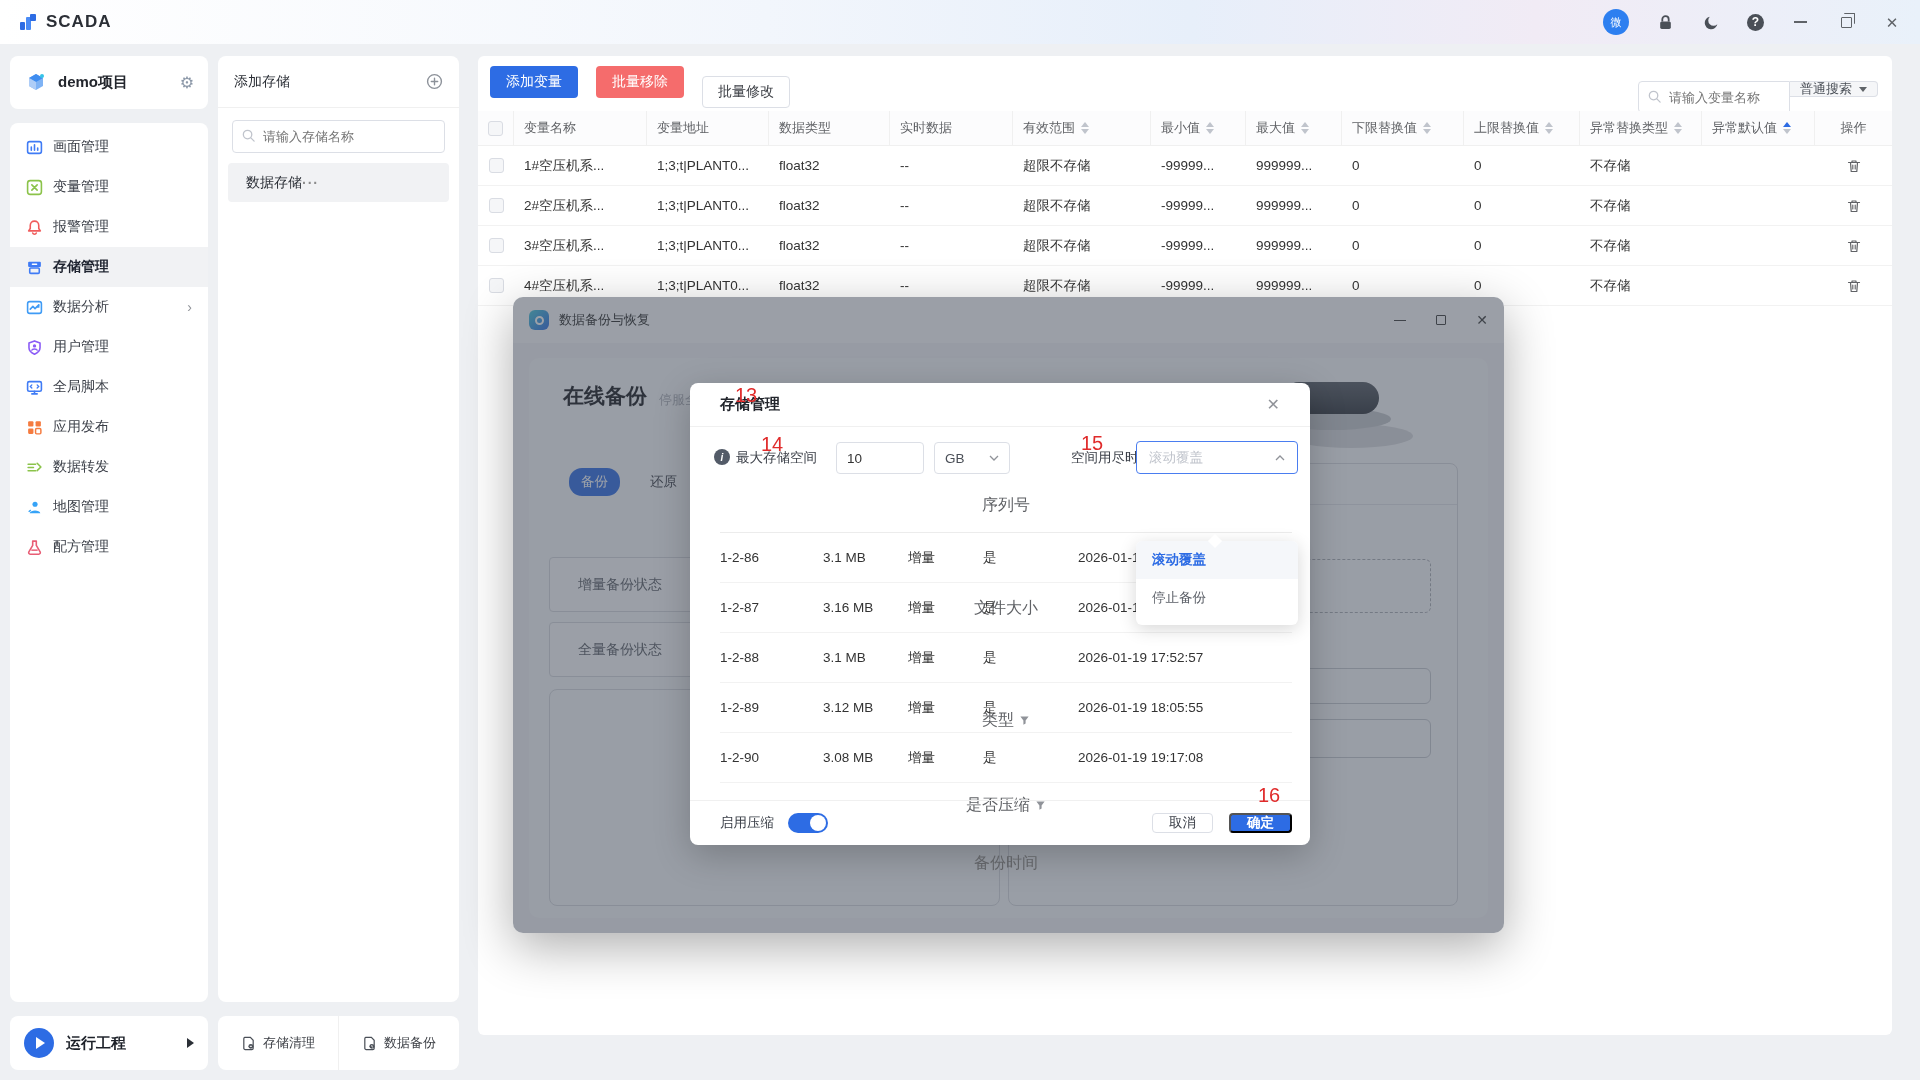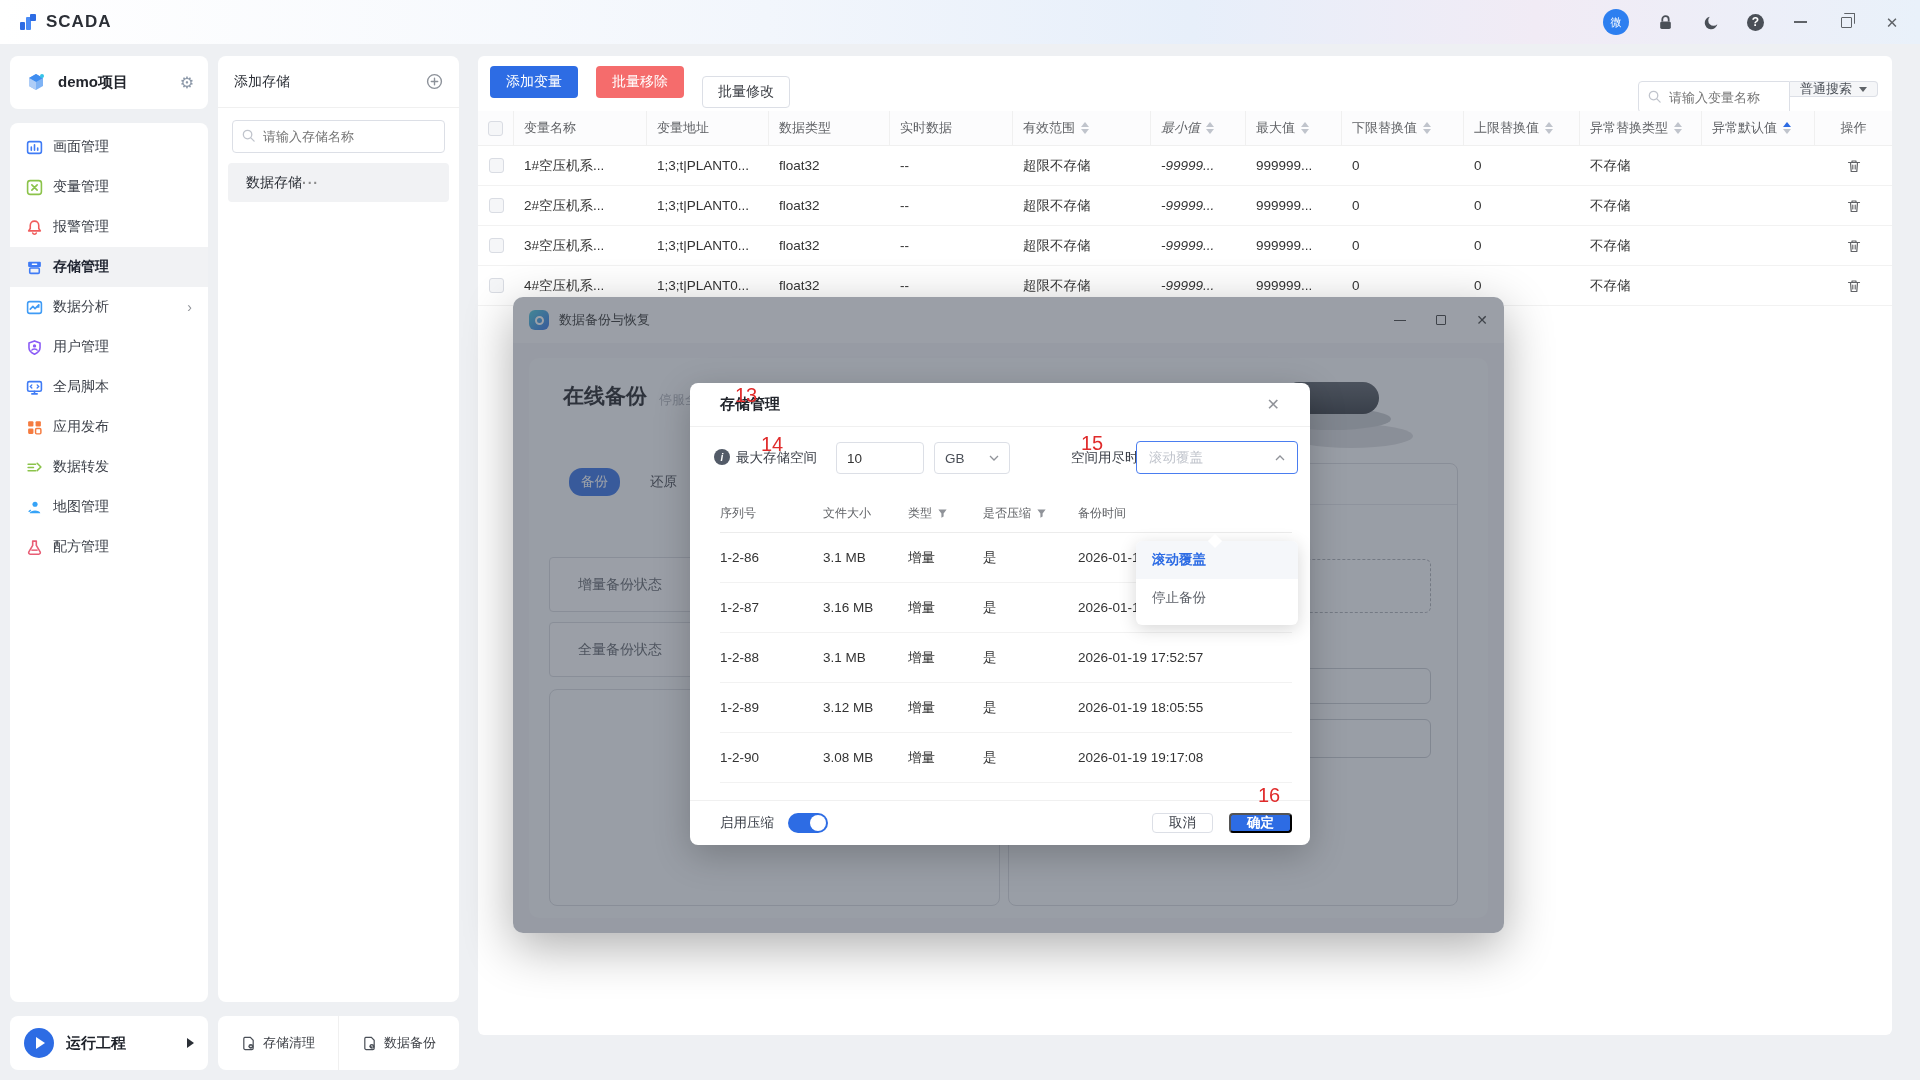--- a/index.html
+++ b/index.html
@@ -78,21 +78,21 @@
   
   .vt { position:absolute; left:0; top:55px; width:1414px; }
   .vt-row { display:flex; align-items:stretch; }
   .vt-row.header { height:35px; background:#fcfcfd; }
   .vt-row.header .vc { border-bottom:1px solid #f0f0f0; border-right:1px solid #f0f0f0; color:#606266; font-size:13px; }
   .vt-row.header .vc:last-child { border-right:none; }
   .vt-body .vt-row { height:40px; }
   .vt-body .vc { border-bottom:1px solid #f2f2f2; font-size:13.5px; color:#333; }
   .vc { display:flex; align-items:center; padding:0 10px; overflow:hidden; white-space:nowrap; }
   .w0{flex:0 0 36px;justify-content:center;padding:0;} .w1{flex:0 0 133px;} .w2{flex:0 0 122px;} .w3{flex:0 0 121px;}
-  .w4{flex:0 0 123px;} .w5{flex:0 0 138px;} .w6{flex:0 0 95px;font-style:italic;} .w7{flex:0 0 96px;} .w8{flex:0 0 122px;}
+  .w4{flex:0 0 123px;} .w5{flex:0 0 138px;} .w6{flex:0 0 95px;} .w7{flex:0 0 96px;} .w8{flex:0 0 122px;}
   .w9{flex:0 0 116px;} .w10{flex:0 0 122px;} .w11{flex:0 0 113px;} .w12{flex:0 0 77px;justify-content:center;}
   .checkbox { width:15px; height:15px; border:1px solid #d9dce3; border-radius:3px; background:#f5f6f8; }
   .sorter { display:inline-flex; flex-direction:column; margin-left:6px; gap:2px; }
   .sorter i { display:block; width:0; height:0; border-left:4px solid transparent; border-right:4px solid transparent; }
   .sorter .up { border-bottom:5px solid #c0c4cc; }
   .sorter .down { border-top:5px solid #c0c4cc; }
   .sorter.asc .up { border-bottom-color:#2d6ce4; }
 
   
   #backup-window { position:absolute; left:513px; top:297px; width:991px; height:636px; border-radius:10px;
@@ -147,21 +147,21 @@
   .sm-select { position:absolute; left:446px; top:0; width:162px; height:33px; border:1.4px solid #4a7df0; border-radius:4px;
     display:flex; align-items:center; justify-content:space-between; padding:0 12px; font-size:13.5px; color:#c0c4cc;
     background:#fff; cursor:pointer; }
   .sm-dropdown { position:absolute; left:446px; top:100px; width:162px; height:84px; background:#fff; border-radius:6px;
     box-shadow:0 4px 18px rgba(0,0,0,.16); z-index:40; }
   .sm-dropdown .notch { position:absolute; left:74px; top:-5px; width:10px; height:10px; background:#fff; transform:rotate(45deg); }
   .dd-option { height:38px; display:flex; align-items:center; padding:0 16px; font-size:13.5px; color:#5a5e66; cursor:pointer; }
   .dd-option.selected { color:#2d6ce4; font-weight:bold; background:#f5f7fa; border-radius:6px 6px 0 0; }
   .sm-table { position:absolute; left:30px; top:112px; width:572px; }
   .smt-row { display:flex; align-items:center; }
-  .smt-row.header { height:38px; color:#606266; font-size:12px; border-bottom:1px solid #ececec; }
+  .smt-row.header { height:38px; color:#606266; font-size:16px; border-bottom:1px solid #ececec;flex-direction:column; }
   .smt-body .smt-row { height:50px; border-bottom:1px solid #f2f2f2; font-size:13.5px; color:#333; }
   .sc0{flex:0 0 103px;} .sc1{flex:0 0 85px;} .sc2{flex:0 0 75px;} .sc3{flex:0 0 95px;} .sc4{flex:1;}
   .funnel { margin-left:5px; }
   .sm-footer { position:absolute; left:0; top:417px; width:100%; height:45px; border-top:1px solid #f0f0f0;
     display:flex; align-items:center; padding:0 18px 0 30px; }
   .compress-label { font-size:13.5px; color:#3c4049; margin-right:14px; }
   .toggle { width:40px; height:20px; border-radius:10px; background:#2d6ce4; position:relative; cursor:pointer; }
   .toggle .knob { position:absolute; right:2px; top:2px; width:16px; height:16px; border-radius:50%; background:#fff; }
   .sm-btns { margin-left:auto; display:flex; gap:16px; }
   .sm-btn { height:20px; padding:0 16px; border-radius:4px; font-size:13.5px; display:flex; align-items:center; cursor:pointer; }

